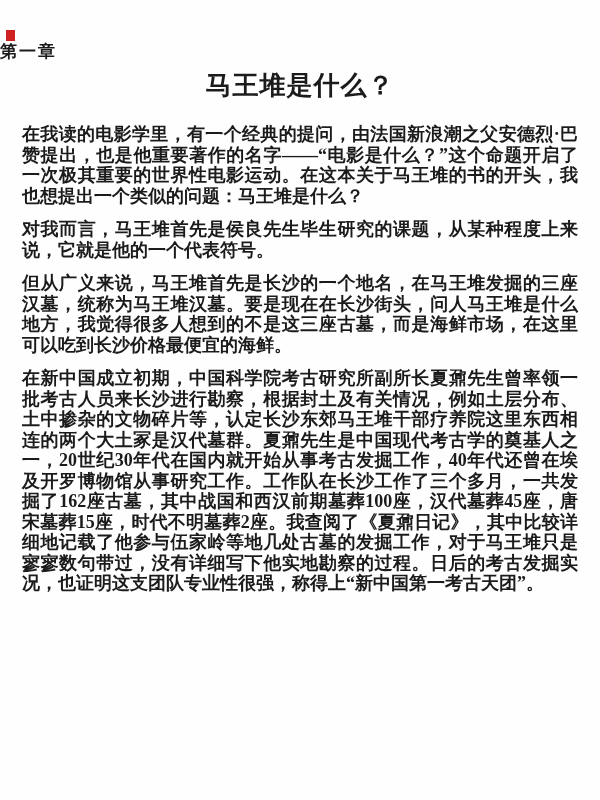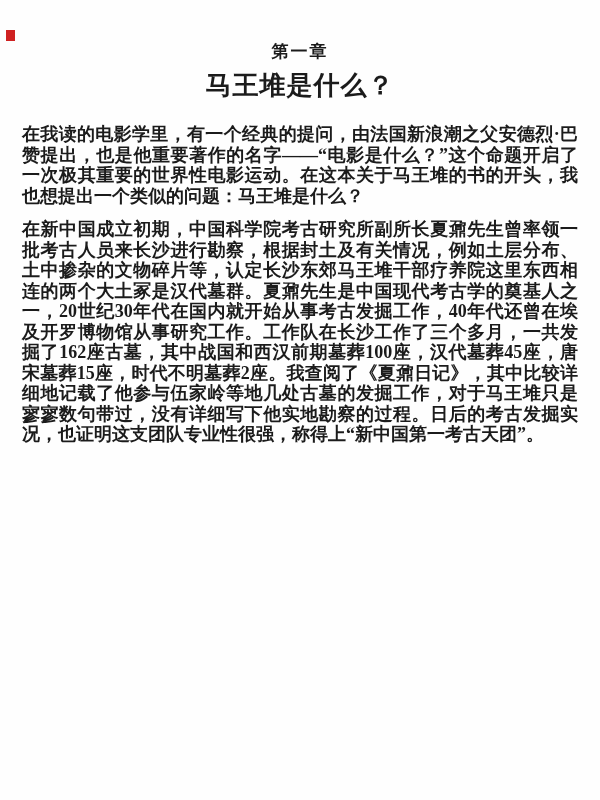--- a/index.html
+++ b/index.html
@@ -19,21 +19,21 @@
   .bookmark {
     position: absolute;
     left: 6px;
     top: 30px;
     width: 9px;
     height: 11px;
     background: #cf2121;
   }
   .chapter {
     margin: 42px 0 0 0;
-    text-align: center;
+    text-align: left;
     font-size: 17px;
     line-height: 20px;
     font-weight: 600;
     letter-spacing: 2px;
   }
   .title {
     margin: 8px 0 0 0;
     text-align: center;
     font-size: 26px;
     line-height: 32px;
@@ -55,15 +55,17 @@
 </style>
 </head>
 <body>
 
 <div class="page">
   <div class="bookmark" style="background: rgb(207, 33, 33);"></div>
   <div class="chapter">第一章</div>
   <h1 class="title">马王堆是什么？</h1>
   <div class="body" id="paragraphs">
       <p>在我读的电影学里，有一个经典的提问，由法国新浪潮之父安德烈·巴赞提出，也是他重要著作的名字——“电影是什么？”这个命题开启了一次极其重要的世界性电影运动。在这本关于马王堆的书的开头，我也想提出一个类似的问题：马王堆是什么？</p>
+      <p>对我而言，马王堆首先是侯良先生毕生研究的课题，从某种程度上来说，它就是他的一个代表符号。</p>
+      <p>但从广义来说，马王堆首先是长沙的一个地名，在马王堆发掘的三座汉墓，统称为马王堆汉墓。要是现在在长沙街头，问人马王堆是什么地方，我觉得很多人想到的不是这三座古墓，而是海鲜市场，在这里可以吃到长沙价格最便宜的海鲜。</p>
       <p>在新中国成立初期，中国科学院考古研究所副所长夏鼐先生曾率领一批考古人员来长沙进行勘察，根据封土及有关情况，例如土层分布、土中掺杂的文物碎片等，认定长沙东郊马王堆干部疗养院这里东西相连的两个大土冢是汉代墓群。夏鼐先生是中国现代考古学的奠基人之一，20世纪30年代在国内就开始从事考古发掘工作，40年代还曾在埃及开罗博物馆从事研究工作。工作队在长沙工作了三个多月，一共发掘了162座古墓，其中战国和西汉前期墓葬100座，汉代墓葬45座，唐宋墓葬15座，时代不明墓葬2座。我查阅了《夏鼐日记》，其中比较详细地记载了他参与伍家岭等地几处古墓的发掘工作，对于马王堆只是寥寥数句带过，没有详细写下他实地勘察的过程。日后的考古发掘实况，也证明这支团队专业性很强，称得上“新中国第一考古天团”。</p>
     </div>
 </div>
 
 </body></html>

